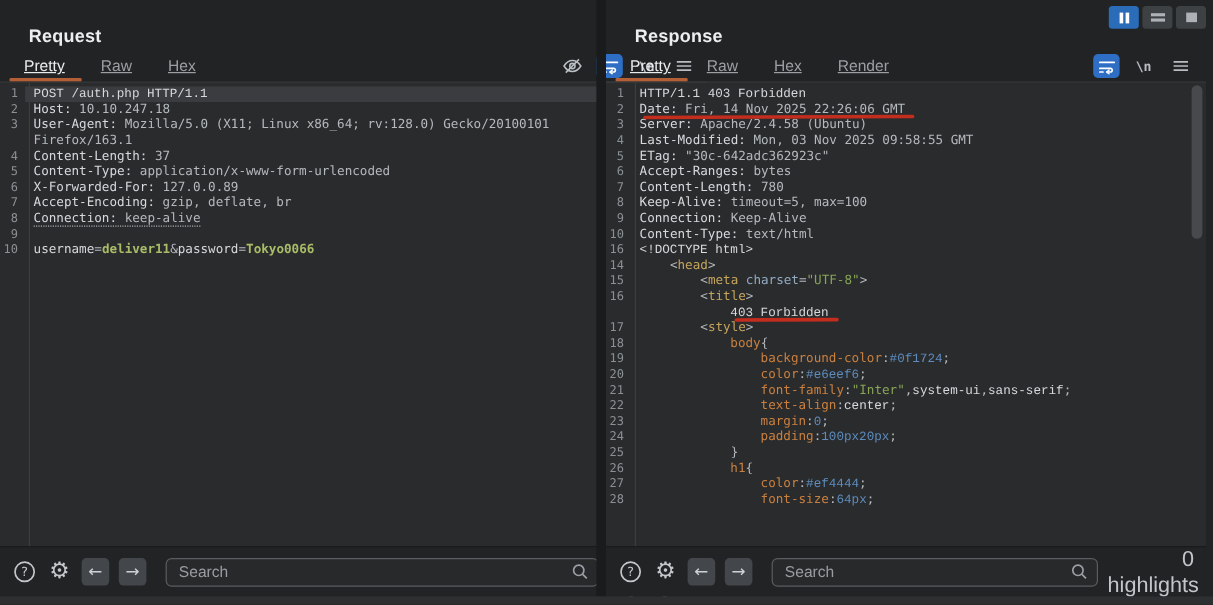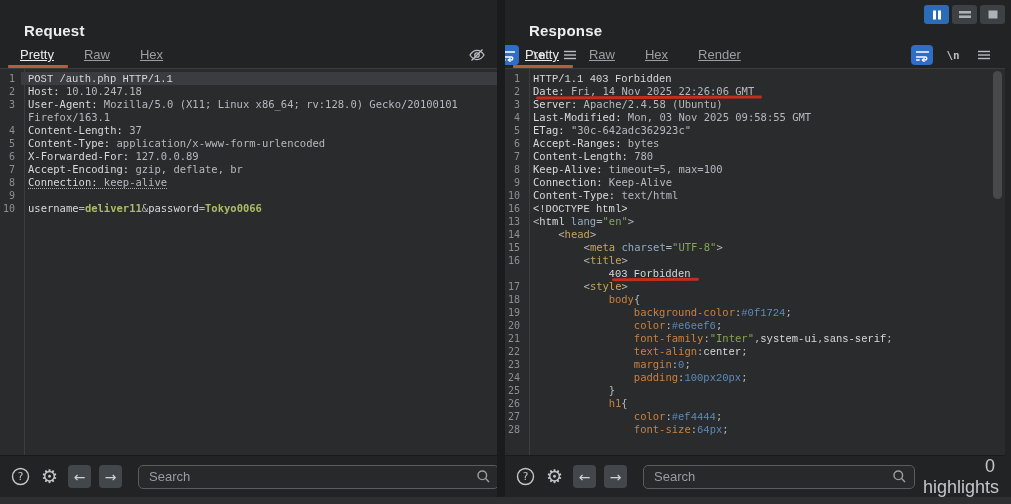--- a/index.html
+++ b/index.html
@@ -189,21 +189,20 @@
       <div class="row"><span class="ln">2</span><span class="code"><span class="tk-name">Date:</span><span class="tk-val"> Fri, 14 Nov 2025 22:26:06 GMT</span></span><i class="redline" style="left: calc(0ch + 31px); width: calc(35ch + 5px);"></i></div>
       <div class="row"><span class="ln">3</span><span class="code"><span class="tk-name">Server:</span><span class="tk-val"> Apache/2.4.58 (Ubuntu)</span></span></div>
       <div class="row"><span class="ln">4</span><span class="code"><span class="tk-name">Last-Modified:</span><span class="tk-val"> Mon, 03 Nov 2025 09:58:55 GMT</span></span></div>
       <div class="row"><span class="ln">5</span><span class="code"><span class="tk-name">ETag:</span><span class="tk-val"> "30c-642adc362923c"</span></span></div>
       <div class="row"><span class="ln">6</span><span class="code"><span class="tk-name">Accept-Ranges:</span><span class="tk-val"> bytes</span></span></div>
       <div class="row"><span class="ln">7</span><span class="code"><span class="tk-name">Content-Length:</span><span class="tk-val"> 780</span></span></div>
       <div class="row"><span class="ln">8</span><span class="code"><span class="tk-name">Keep-Alive:</span><span class="tk-val"> timeout=5, max=100</span></span></div>
       <div class="row"><span class="ln">9</span><span class="code"><span class="tk-name">Connection:</span><span class="tk-val"> Keep-Alive</span></span></div>
       <div class="row"><span class="ln">10</span><span class="code"><span class="tk-name">Content-Type:</span><span class="tk-val"> text/html</span></span></div>
       <div class="row"><span class="ln">16</span><span class="code"><span class="tk-plain">&lt;!DOCTYPE html&gt;</span></span></div>
-      <div class="row"><span class="ln">13</span><span class="code"><span class="tk-punct">&lt;</span><span class="tk-plain">html</span><span class="tk-plain"> </span><span class="tk-attr">lang</span><span class="tk-punct">=</span><span class="tk-str">"en"</span><span class="tk-punct">&gt;</span></span></div>
       <div class="row"><span class="ln">14</span><span class="code"><span class="tk-punct">    &lt;</span><span class="tk-tag">head</span><span class="tk-punct">&gt;</span></span></div>
       <div class="row"><span class="ln">15</span><span class="code"><span class="tk-punct">        &lt;</span><span class="tk-tag">meta</span><span class="tk-plain"> </span><span class="tk-attr">charset</span><span class="tk-punct">=</span><span class="tk-str">"UTF-8"</span><span class="tk-punct">&gt;</span></span></div>
       <div class="row"><span class="ln">16</span><span class="code"><span class="tk-punct">        &lt;</span><span class="tk-tag">title</span><span class="tk-punct">&gt;</span></span></div>
       <div class="row"><span class="ln"></span><span class="code"><span class="tk-plain">            403 Forbidden</span></span><i class="redline" style="left: calc(12ch + 31px); width: calc(13ch + 5px);"></i></div>
       <div class="row"><span class="ln">17</span><span class="code"><span class="tk-punct">        &lt;</span><span class="tk-tag">style</span><span class="tk-punct">&gt;</span></span></div>
       <div class="row"><span class="ln">18</span><span class="code"><span class="tk-plain">            </span><span class="tk-sel">body</span><span class="tk-punct">{</span></span></div>
       <div class="row"><span class="ln">19</span><span class="code"><span class="tk-plain">                </span><span class="tk-prop">background-color</span><span class="tk-punct">:</span><span class="tk-cssval">#0f1724</span><span class="tk-punct">;</span></span></div>
       <div class="row"><span class="ln">20</span><span class="code"><span class="tk-plain">                </span><span class="tk-prop">color</span><span class="tk-punct">:</span><span class="tk-cssval">#e6eef6</span><span class="tk-punct">;</span></span></div>
       <div class="row"><span class="ln">21</span><span class="code"><span class="tk-plain">                </span><span class="tk-prop">font-family</span><span class="tk-punct">:</span><span class="tk-str">"Inter"</span><span class="tk-punct">,</span><span class="tk-plain">system-ui</span><span class="tk-punct">,</span><span class="tk-plain">sans-serif</span><span class="tk-punct">;</span></span></div>
       <div class="row"><span class="ln">22</span><span class="code"><span class="tk-plain">                </span><span class="tk-prop">text-align</span><span class="tk-punct">:</span><span class="tk-plain">center</span><span class="tk-punct">;</span></span></div>

